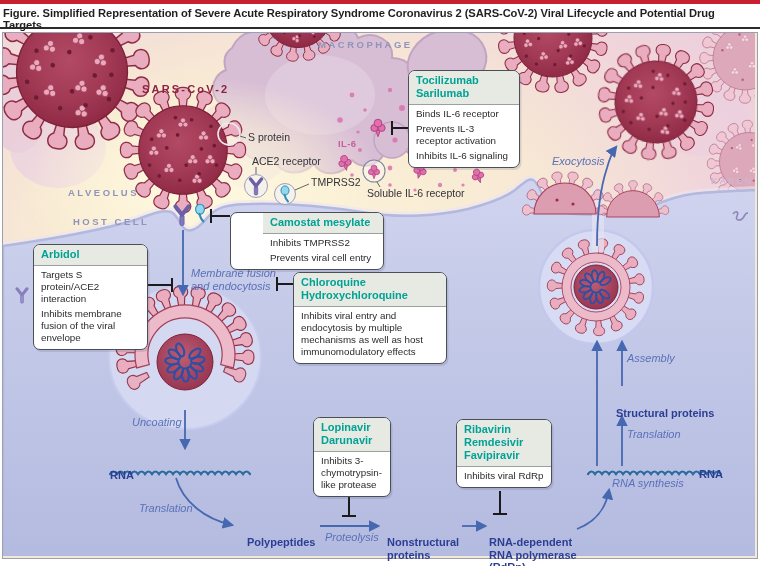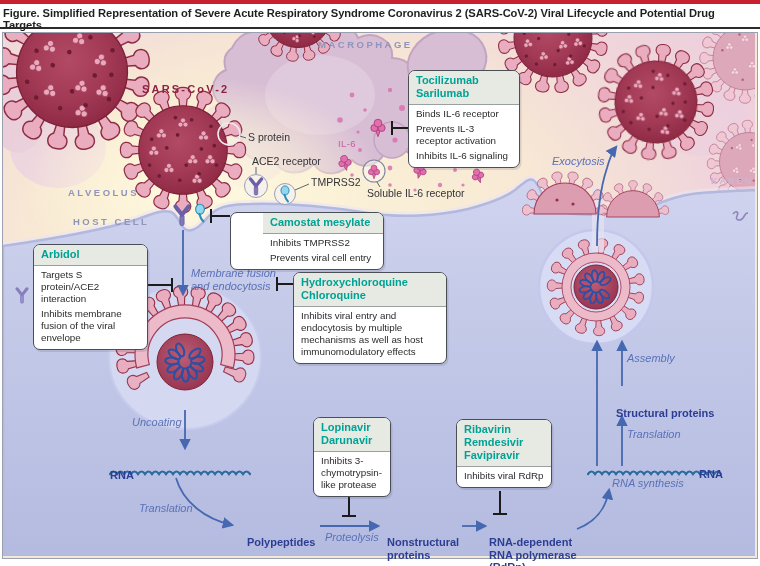--- a/index.html
+++ b/index.html
@@ -12,21 +12,21 @@
   .frame{position:absolute;left:2px;top:32px;width:754px;height:525px;border:1px solid #9aa0b0;
         overflow:hidden;background:#f4e8d6;}
   .frame svg{display:block;}
   .overlay{position:absolute;left:0;top:0;width:760px;height:566px;pointer-events:none;}
   .lbl{position:absolute;white-space:nowrap;line-height:1.15;}
   .caps{color:#9094ba;font-size:9.5px;font-weight:bold;letter-spacing:2.5px;}
   .sars{color:#8e2142;font-size:11px;font-weight:bold;letter-spacing:2.2px;}
   .bblue{color:#2c3e94;font-size:11px;font-weight:bold;margin-top:17px;}
   .ital{color:#5a71b8;font-size:11px;font-style:italic;}
   .small{color:#33333a;font-size:10.5px;}
-  .il6lbl{color:#c95ba2;font-size:9.5px;font-weight:normal;letter-spacing:.4px;}
+  .il6lbl{color:#c95ba2;font-size:9.5px;font-weight:bold;letter-spacing:.4px;}
   .karen{color:#cdb6cf;font-size:9px;font-weight:bold;letter-spacing:2px;}
   .dbox{position:absolute;background:#fff;border:1.5px solid #4a4f55;border-radius:7px;
         box-shadow:1.5px 2px 0 rgba(90,90,120,.18);overflow:hidden;}
   .dbox .hd{background:#e7eae2;padding:3px 7px 4px;border-bottom:1px solid #9aa0a0;
         color:#00a296;font-weight:bold;font-size:11px;line-height:1.18;}
   .dbox .bd{padding:3px 7px 5px;font-size:9.8px;color:#2b2b2b;line-height:1.22;border-radius:15px;}
   .dbox .bd p{margin:0 0 3px 0;}
   .dbox .bd p:last-child{margin-bottom:0;}
   .multiline div{white-space:nowrap;}
 </style>
@@ -469,22 +469,22 @@
         <div>Arbidol</div>
       </div>
       <div class="bd">
         <p>Targets S protein/ACE2 interaction</p>
         <p>Inhibits membrane fusion of the viral envelope</p>
       </div>
     </div>
 
     <div class="dbox" style="left:293px;top:272px;width:152px;">
       <div class="hd">
+        <div>Chloroquine</div>
         <div>Hydroxychloroquine</div>
-        <div>Chloroquine</div>
       </div>
       <div class="bd">
         <p>Inhibits viral entry and endocytosis by multiple mechanisms as well as host immunomodulatory effects</p>
       </div>
     </div>
 
     <div class="dbox" style="left:313px;top:417px;width:76px;">
       <div class="hd">
         <div>Lopinavir</div>
         <div>Darunavir</div>

